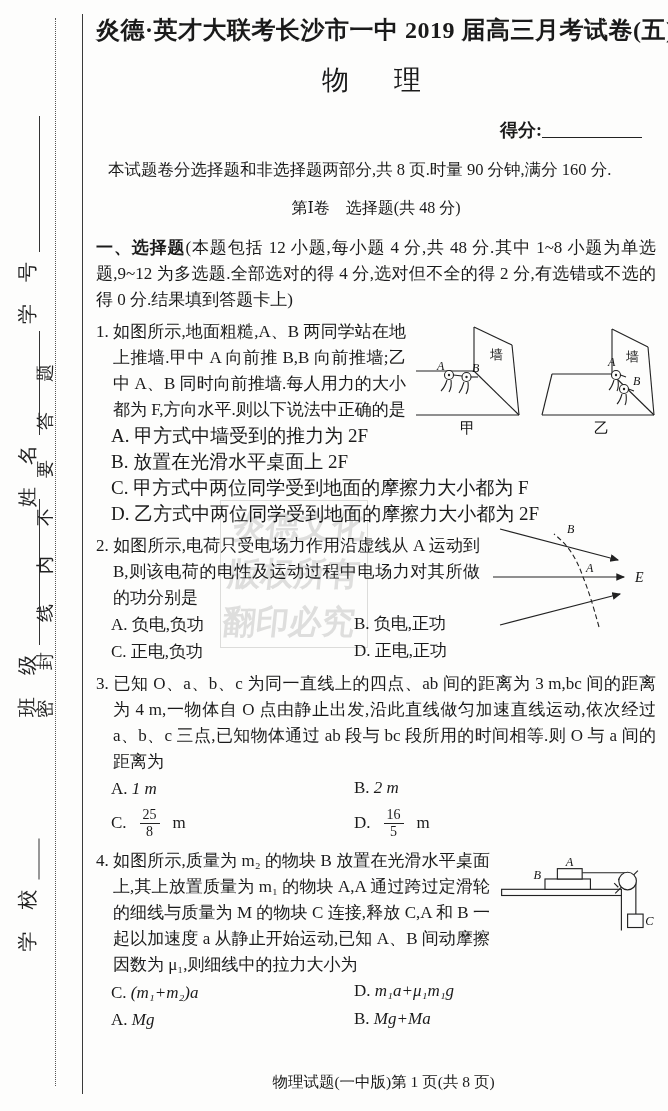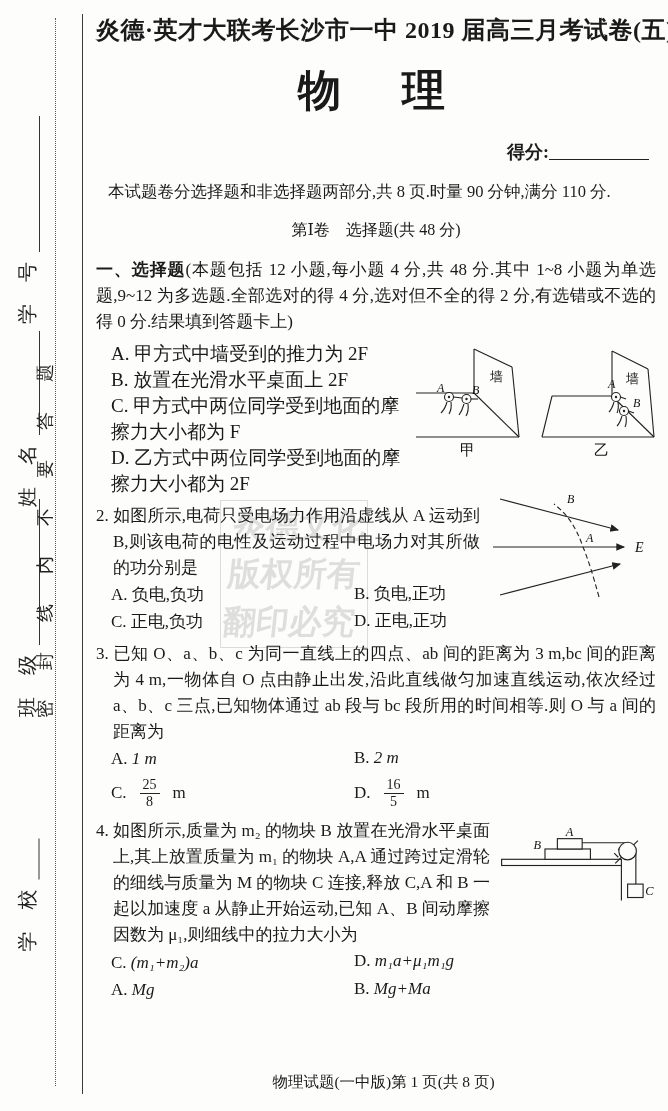--- a/index.html
+++ b/index.html
@@ -15,22 +15,22 @@
   .seal{position:absolute;transform:rotate(-90deg);font-size:18px;letter-spacing:30px;
         white-space:nowrap;width:400px;height:24px;color:#222;}
   
   .wm{position:absolute;left:220px;top:500px;width:146px;height:146px;border:1px solid #dcdcda;
       display:flex;align-items:center;justify-content:center;z-index:0;}
   .wmtext{font-size:33px;line-height:48px;font-weight:bold;color:rgba(60,60,60,0.16);
           transform:skewX(-6deg);text-align:center;white-space:nowrap;}
   
   .content{position:absolute;left:96px;top:10px;width:560px;z-index:1;}
   .title{font-size:24px;font-weight:bold;text-align:center;white-space:nowrap;margin:4px 0 0 0;letter-spacing:0.5px;}
-  .subject{font-size:43px;font-weight:bold;text-align:center;letter-spacing:9px;margin-top:16px;}
-  .scorerow{margin-top:20px;padding-left:404px;font-size:18px;white-space:nowrap;text-align:center;}
+  .subject{font-size:27px;font-weight:normal;text-align:center;letter-spacing:9px;margin-top:16px;}
+  .scorerow{margin-top:20px;padding-left:404px;font-size:18px;white-space:nowrap;}
   .scorelabel{font-weight:bold;}
   .scoreline{display:inline-block;width:100px;border-bottom:1px solid #222;height:16px;vertical-align:-2px;}
   .intro{font-size:16.5px;margin-top:16px;padding-left:12px;line-height:24px;}
   .secheading{font-size:16px;font-weight:normal;text-align:center;margin-top:16px;}
   .para{font-size:17px;line-height:26px;text-align:justify;margin:0;}
   .lead{font-weight:bold;}
   .sec1{margin-top:16px;}
   .question{margin-top:6px;}
   .qp{padding-left:17px;text-indent:-17px;margin:0;}
   .figR{float:right;margin:0 0 2px 8px;}
@@ -87,21 +87,21 @@
 
   <div class="content">
 
     <div class="title">炎德·英才大联考长沙市一中 2019 届高三月考试卷(五)</div>
     <div class="subject">物　理</div>
 
     <div class="scorerow">
       <span class="scorelabel">得分:</span><span class="scoreline"></span>
     </div>
 
-    <div class="intro">本试题卷分选择题和非选择题两部分,共 8 页.时量 90 分钟,满分 110 分.</div>
+    <div class="intro">本试题卷分选择题和非选择题两部分,共 8 页.时量 90 分钟,满分 160 分.</div>
 
     <div class="secheading">第Ⅰ卷　选择题(共 48 分)</div>
 
     <p class="para sec1"><span class="lead">一、选择题</span><span>(本题包括 12 小题,每小题 4 分,共 48 分.其中 1~8 小题为单选题,9~12 为多选题.全部选对的得 4 分,选对但不全的得 2 分,有选错或不选的得 0 分.结果填到答题卡上)</span></p>
 
     <div class="question">
       <div class="figR">
         <svg width="242" height="118" viewBox="0 0 242 118">
 
           <path class="ln" d="M2,52 H60"></path>
@@ -135,20 +135,21 @@
           <path class="ln" d="M206.5,56 L212,58"></path>
           <circle class="fw" cx="210" cy="70" r="4.5"></circle>
             <circle cx="210" cy="70" r="1.2" fill="#222"></circle>
           <path class="ln" d="M214.5,70 L220,72"></path>
           <path class="ln" d="M200,61 q-2,7 -5,10 M204,61 q1,7 -1,11 M208,75 q-2,7 -5,10 M212,75 q1,7 -1,11"></path>
           <text class="lbl" x="194" y="47">A</text>
           <text class="lbl" x="219" y="66">B</text>
           <text class="cjk" x="180" y="114" style="font-size:15px">乙</text>
         </svg>
       </div>
+      <p class="para qp"><span>1.</span> <span>如图所示,地面粗糙,A、B 两同学站在地上推墙.甲中 A 向前推 B,B 向前推墙;乙中 A、B 同时向前推墙.每人用力的大小都为 F,方向水平.则以下说法中正确的是</span></p>
       <div class="opt">A. 甲方式中墙受到的推力为 2F</div>
       <div class="opt">B. 放置在光滑水平桌面上 2F</div>
       <div class="opt">C. 甲方式中两位同学受到地面的摩擦力大小都为 F</div>
       <div class="opt">D. 乙方式中两位同学受到地面的摩擦力大小都为 2F</div>
     </div>
 
     <div class="question">
       <div class="figR fig2m">
         <svg width="168" height="118" viewBox="0 0 168 118">
           <defs>

